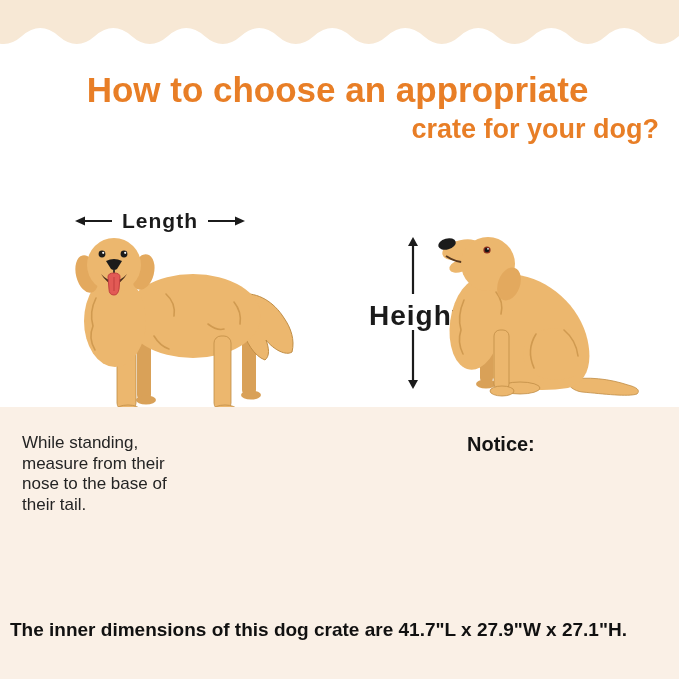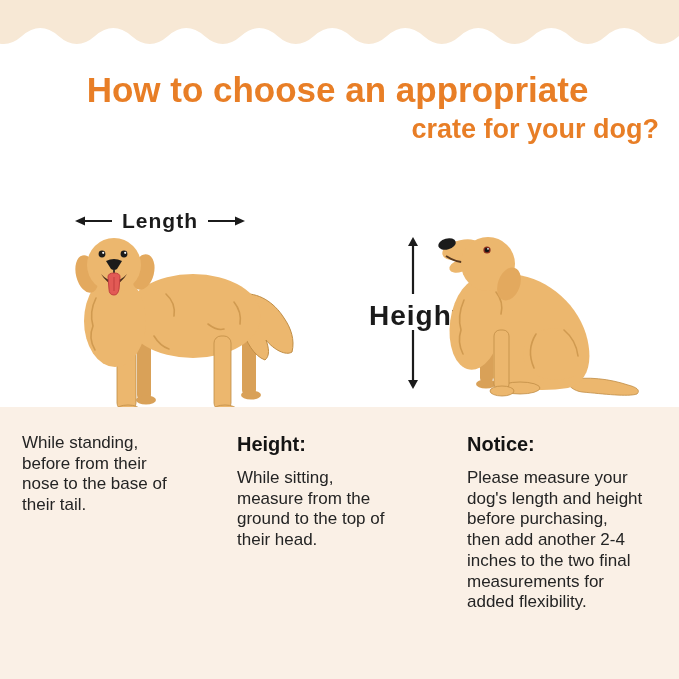--- a/index.html
+++ b/index.html
@@ -139,36 +139,23 @@
     <ellipse cx="11" cy="10" rx="9" ry="5.5" fill="#1b1b1b" transform="rotate(-15 11 10)"></ellipse>
 
     <circle cx="51" cy="16" r="3.6" fill="#8a2f1f"></circle>
     <circle cx="51" cy="16" r="2.3" fill="#141414"></circle>
     <circle cx="52" cy="14.8" r="0.9" fill="#fff"></circle>
   </svg>
 
   <div class="info-panel">
     <div class="info-col" id="col-length">
       <p class="body">While standing,
-before from their
+measure from their
 nose to the base of
 their tail.</p>
     </div>
-    <div class="info-col" id="col-height">
-      <p class="heading">Height:</p>
-      <p class="body">While sitting,
-measure from the
-ground to the top of
-their head.</p>
-    </div>
     <div class="info-col" id="col-notice">
       <p class="heading">Notice:</p>
-      <p class="body">Please measure your
-dog's length and height
-before purchasing,
-then add another 2-4
-inches to the two final
-measurements for
-added flexibility.</p>
     </div>
+    <div class="footer-line">The inner dimensions of this dog crate are 41.7"L x 27.9"W x 27.1"H.</div>
   </div>
 
 </div>
 
 </body></html>

